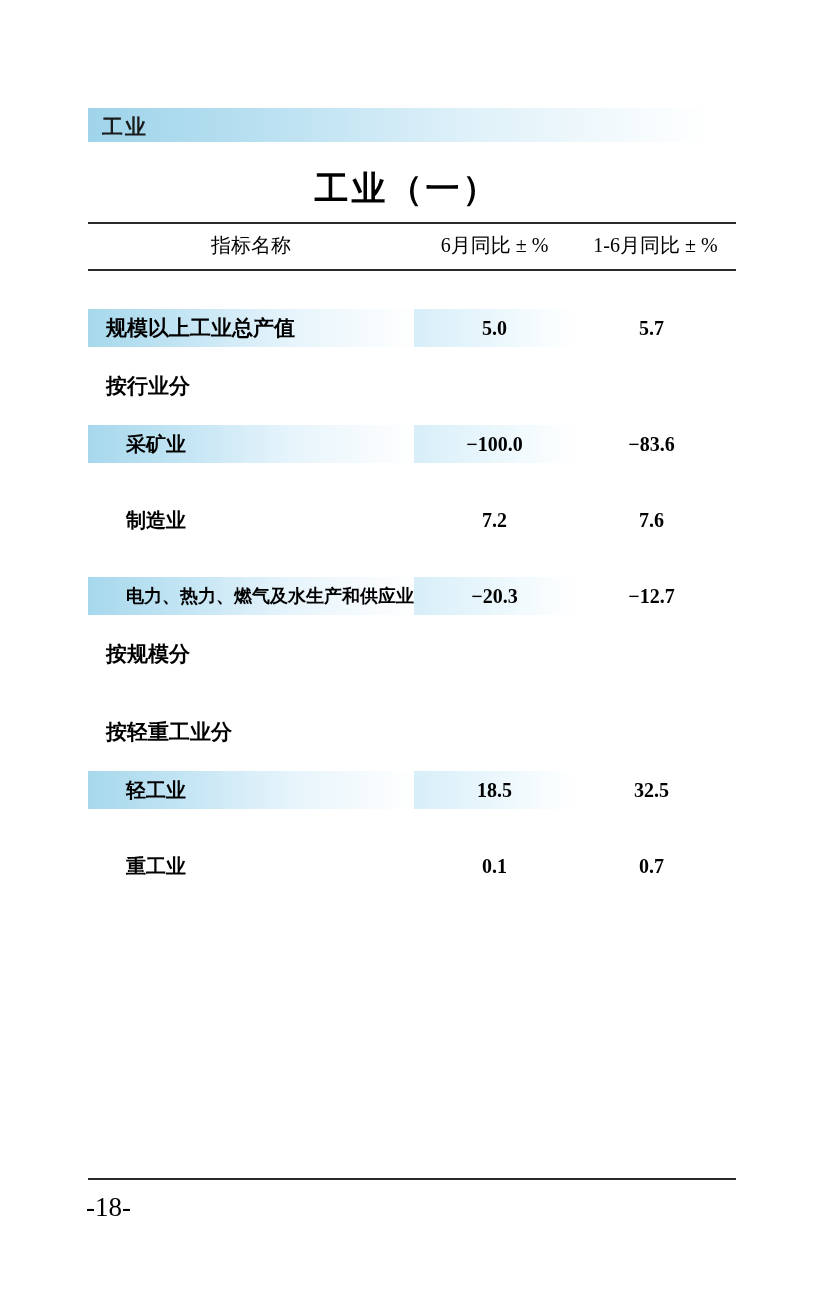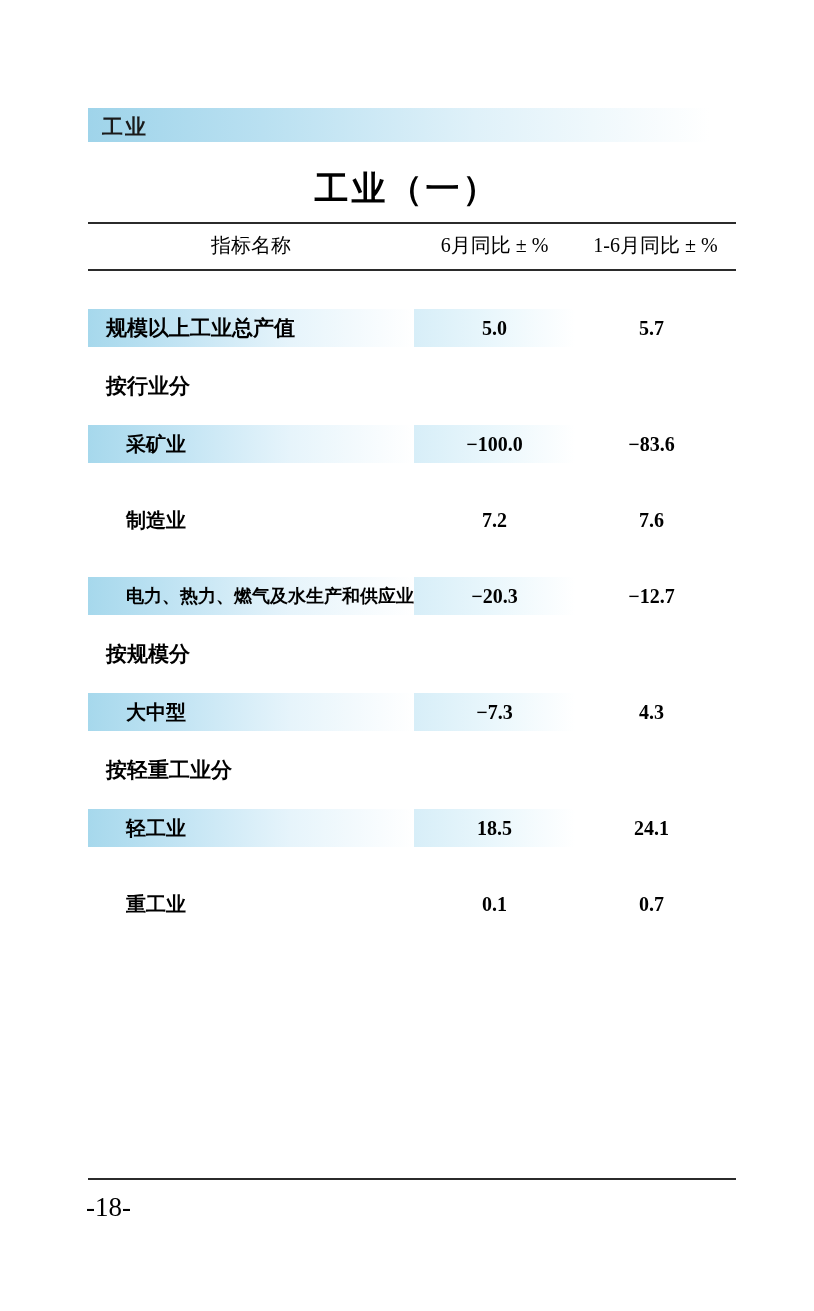--- a/index.html
+++ b/index.html
@@ -217,44 +217,39 @@
           <tr class="">
             <td class="cell-name group">按规模分</td>
             <td class="cell-v1"></td>
             <td class="cell-v2"></td>
           </tr>
           <tr class="spacer-sm">
             <td></td>
             <td></td>
             <td></td>
           </tr>
-          <tr class="banded">
-            <td class="cell-name lvl2">大中型</td>
-            <td class="cell-v1">−7.3</td>
-            <td class="cell-v2">4.3</td>
-          </tr>
           <tr class="spacer-sm">
             <td></td>
             <td></td>
             <td></td>
           </tr>
           <tr class="">
             <td class="cell-name group">按轻重工业分</td>
             <td class="cell-v1"></td>
             <td class="cell-v2"></td>
           </tr>
           <tr class="spacer-sm">
             <td></td>
             <td></td>
             <td></td>
           </tr>
           <tr class="banded">
             <td class="cell-name lvl2">轻工业</td>
             <td class="cell-v1">18.5</td>
-            <td class="cell-v2">24.1</td>
+            <td class="cell-v2">32.5</td>
           </tr>
           <tr class="spacer">
             <td></td>
             <td></td>
             <td></td>
           </tr>
           <tr class="">
             <td class="cell-name lvl2">重工业</td>
             <td class="cell-v1">0.1</td>
             <td class="cell-v2">0.7</td>

